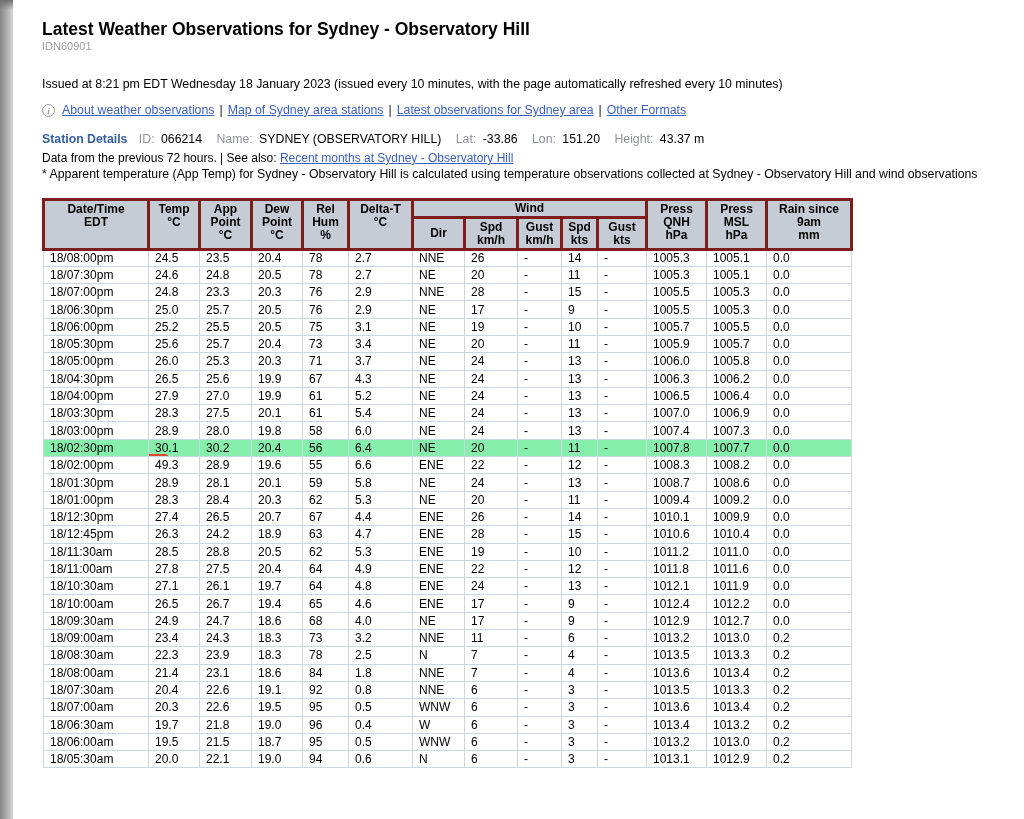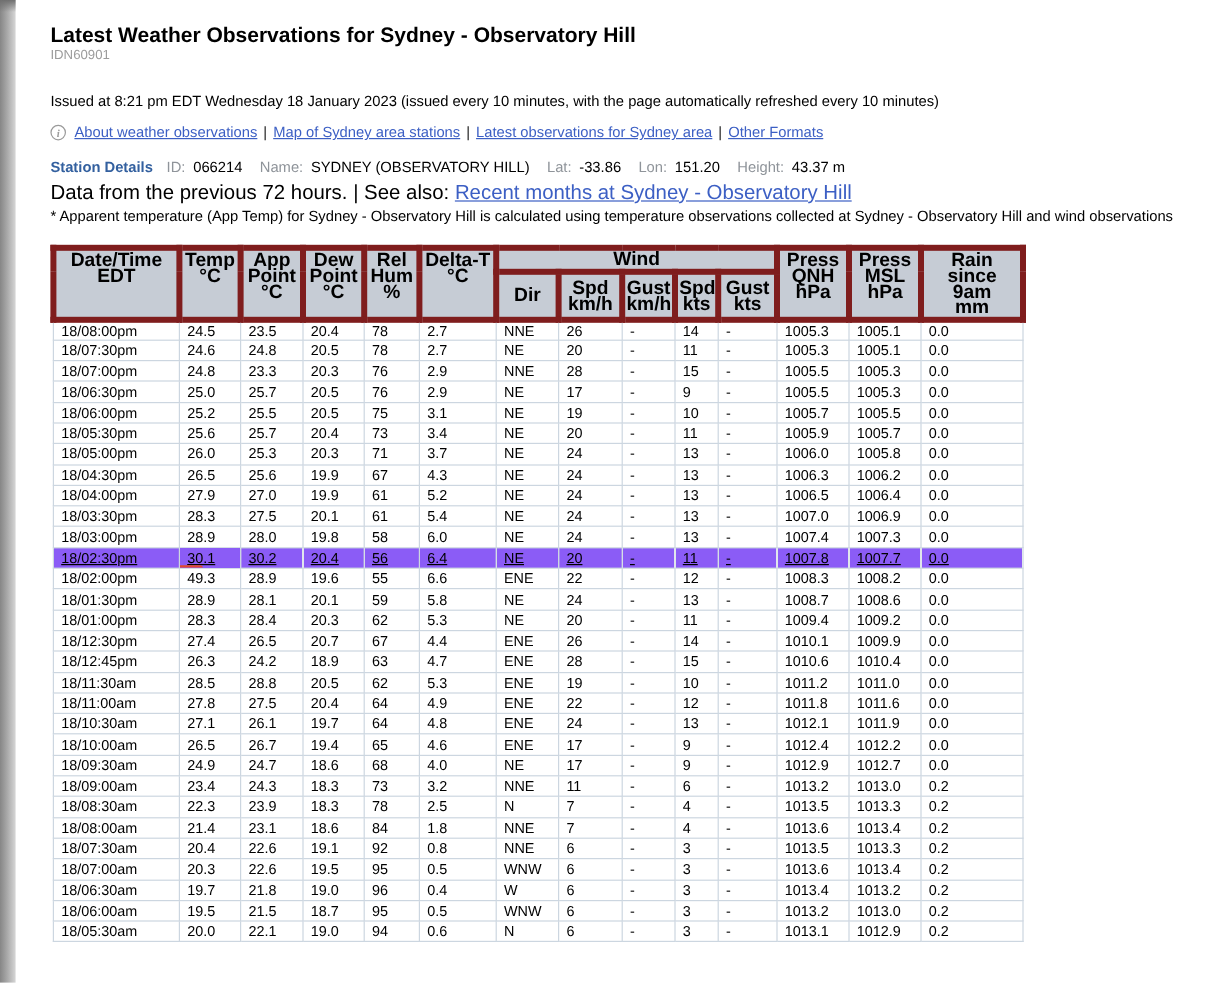--- a/index.html
+++ b/index.html
@@ -34,41 +34,41 @@
     color: #9a9a9a; font: italic bold 9px "Liberation Serif", serif;
     text-align: center; line-height: 12px; flex: 0 0 auto;
   }
   a.link { color: #3c5fc4; text-decoration: underline; cursor: pointer; }
   .link-sep { color: #222; margin: 0 5px; }
 
   .station-row { margin-top: 15px; font-size: 12.3px; }
   .station-label { color: #33609f; font-weight: bold; margin-right: 8px; }
   .meta-label { color: #8f949a; margin-right: 3px; }
   .meta-value { color: #000; margin-right: 11px; }
-  .data-period-row { margin-top: 5px; font-size: 17px; }
+  .data-period-row { margin-top: 5px; font-size: 12px; }
 
   .note { font-size: 12.3px; line-height: 18.5px; }
 
   table.obs {
     margin-top: 14px; border-collapse: collapse; table-layout: fixed;
     width: 808px; border: 1px solid #b3bdc7;
   }
   table.obs thead th {
-    background: #c6ccd5; font-size: 16px; font-weight: bold;
+    background: #c6ccd5; font-size: 12px; font-weight: bold;
     text-align: center; vertical-align: top; padding: 2px 1px 1px 1px;
-    border: 5px solid #7f1d1d; white-space: pre-line; line-height: 13px;
+    border: 3px solid #7f1d1d; white-space: pre-line; line-height: 13px;
     color: #000;
   }
   table.obs thead th.group-th { vertical-align: middle; height: 17px; padding: 1px; }
   table.obs thead th.sub-th { vertical-align: middle; }
   table.obs tbody td {
     border: 1px solid #ccd6e0; font-size: 12px; padding: 0 2px 0 6px;
     height: 17.3px; background: #fff; white-space: nowrap; overflow: hidden;
   }
-  table.obs tbody tr.highlight td { background: #8b5cf6; text-decoration: underline; }
+  table.obs tbody tr.highlight td { background: #86efac; }
   .red-underline {
     position: absolute; left: -47px; bottom: -2px; width: 66px; height: 4.5px;
     background: #e2482e; border-radius: 3px / 2px;
   }
 </style>
 </head>
 <body>
 
 <div class="left-strip">
   <div class="corner-cap"></div>

